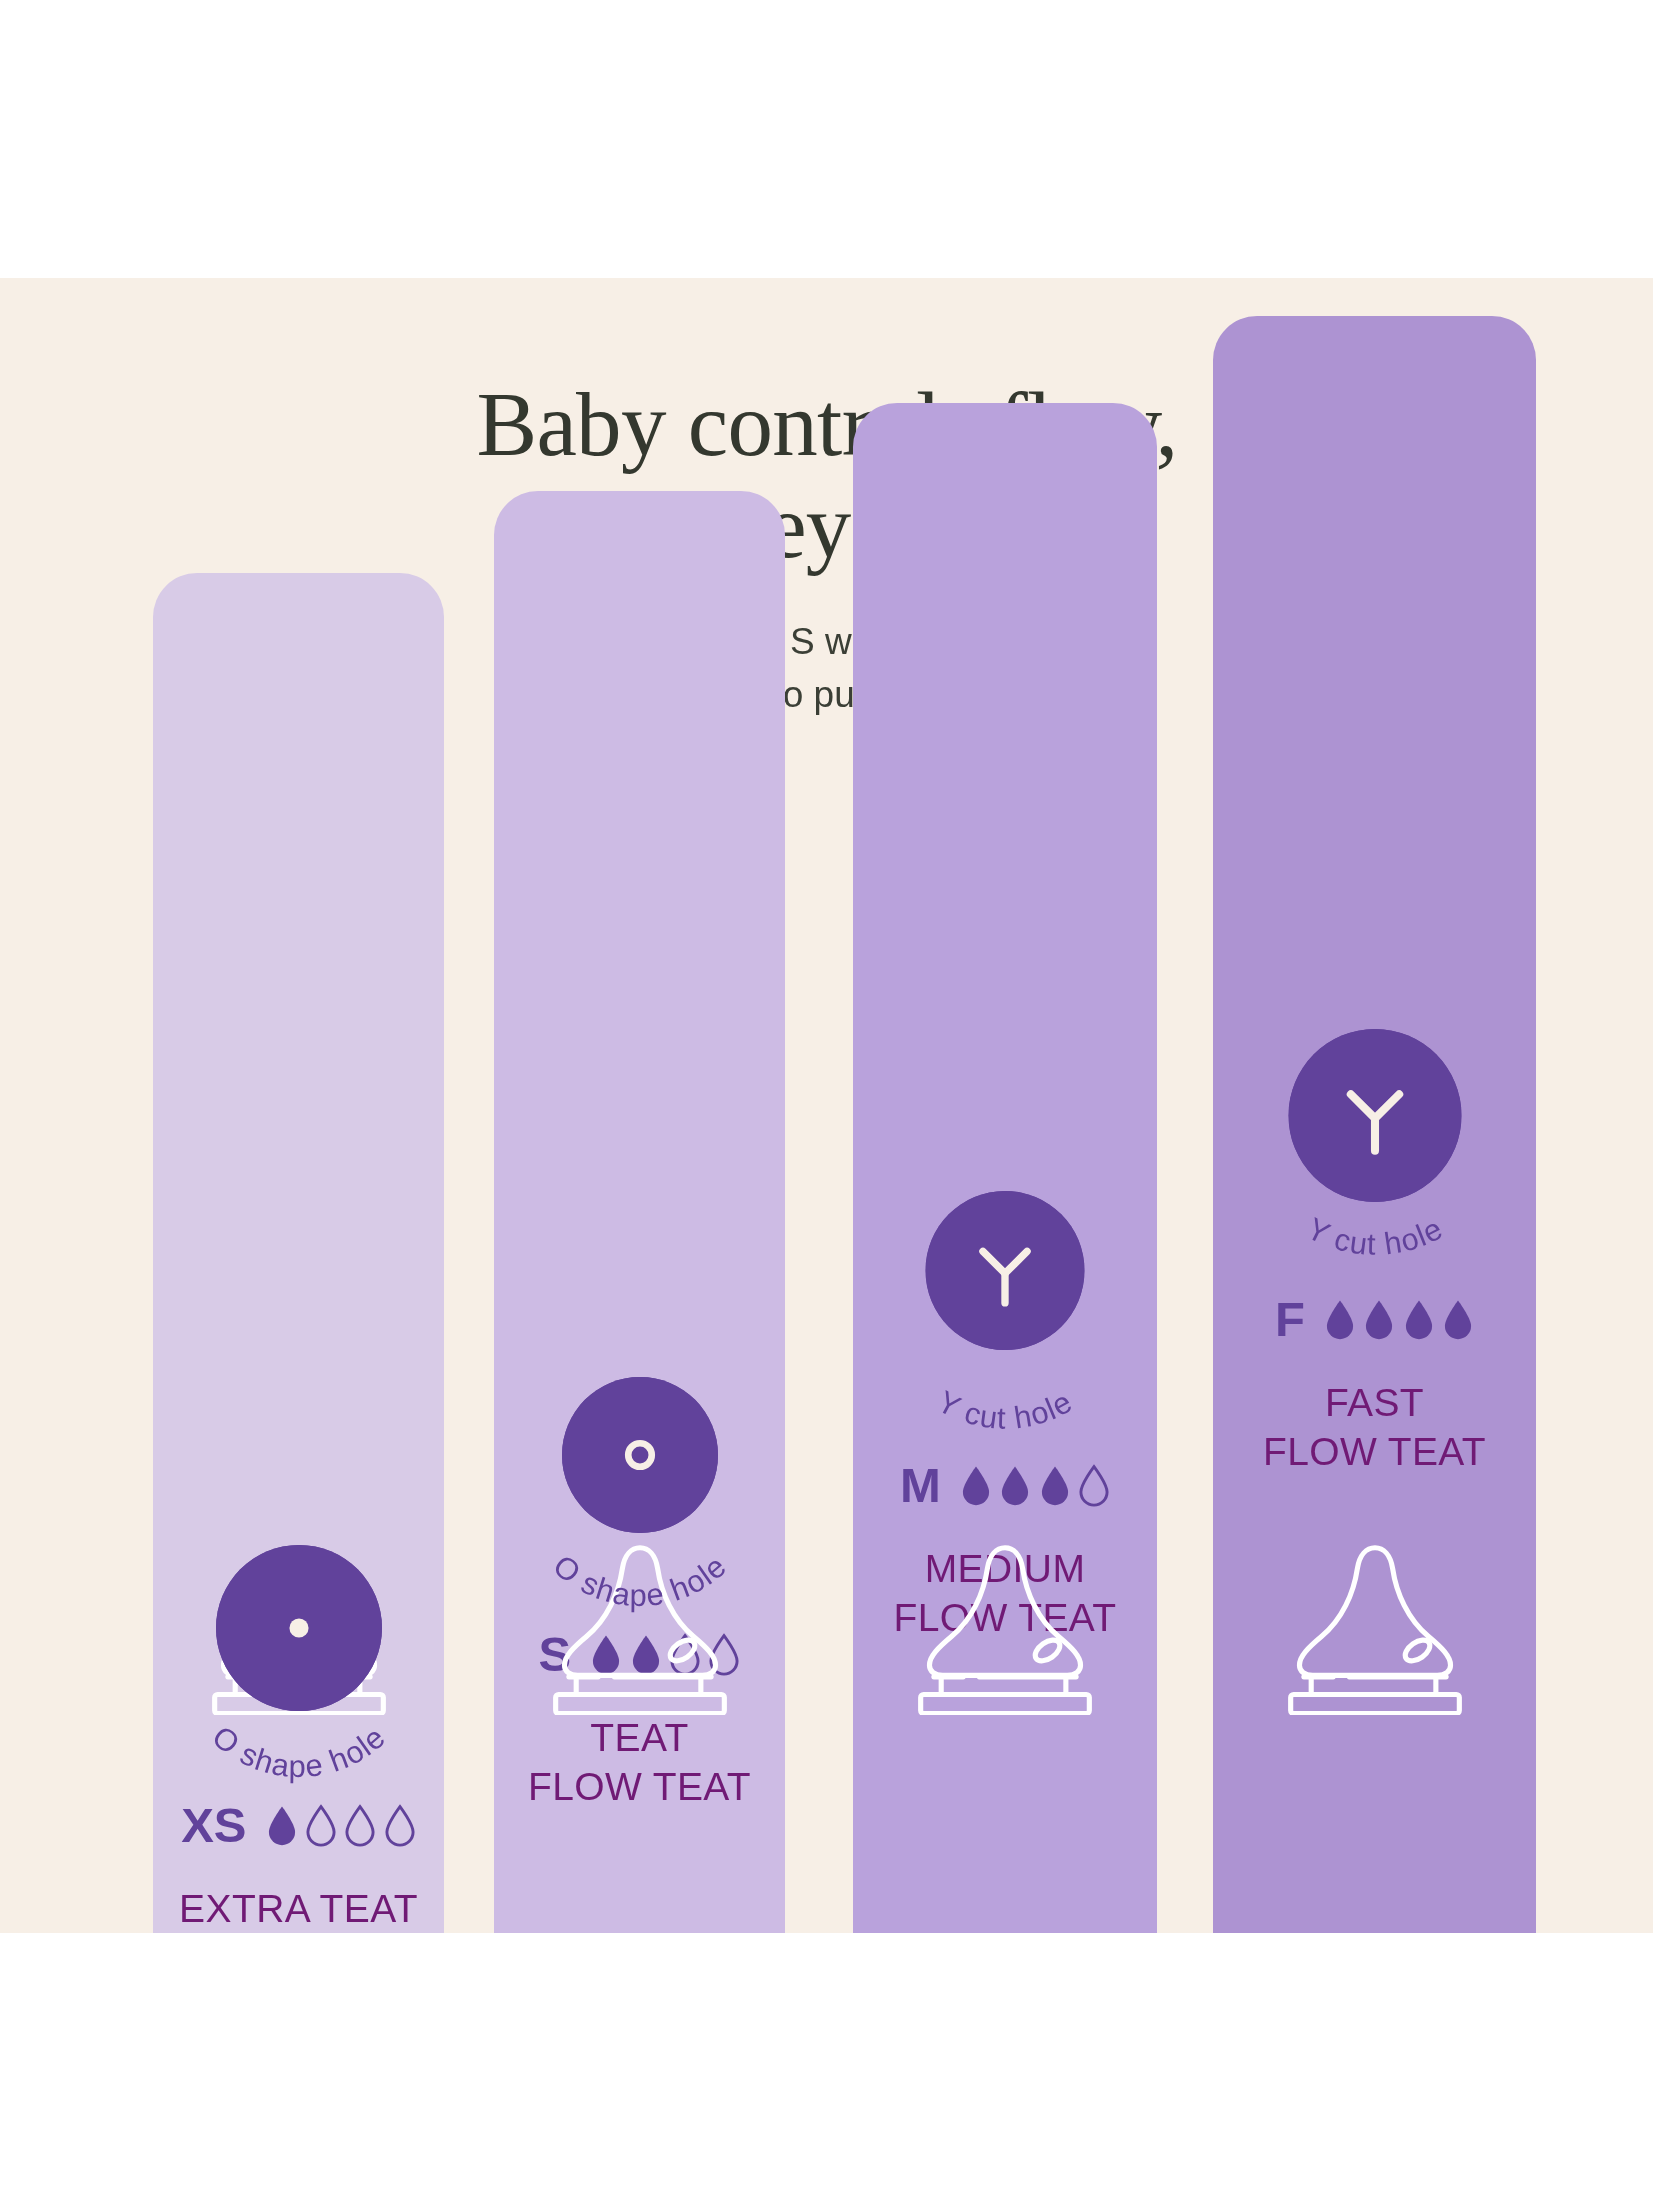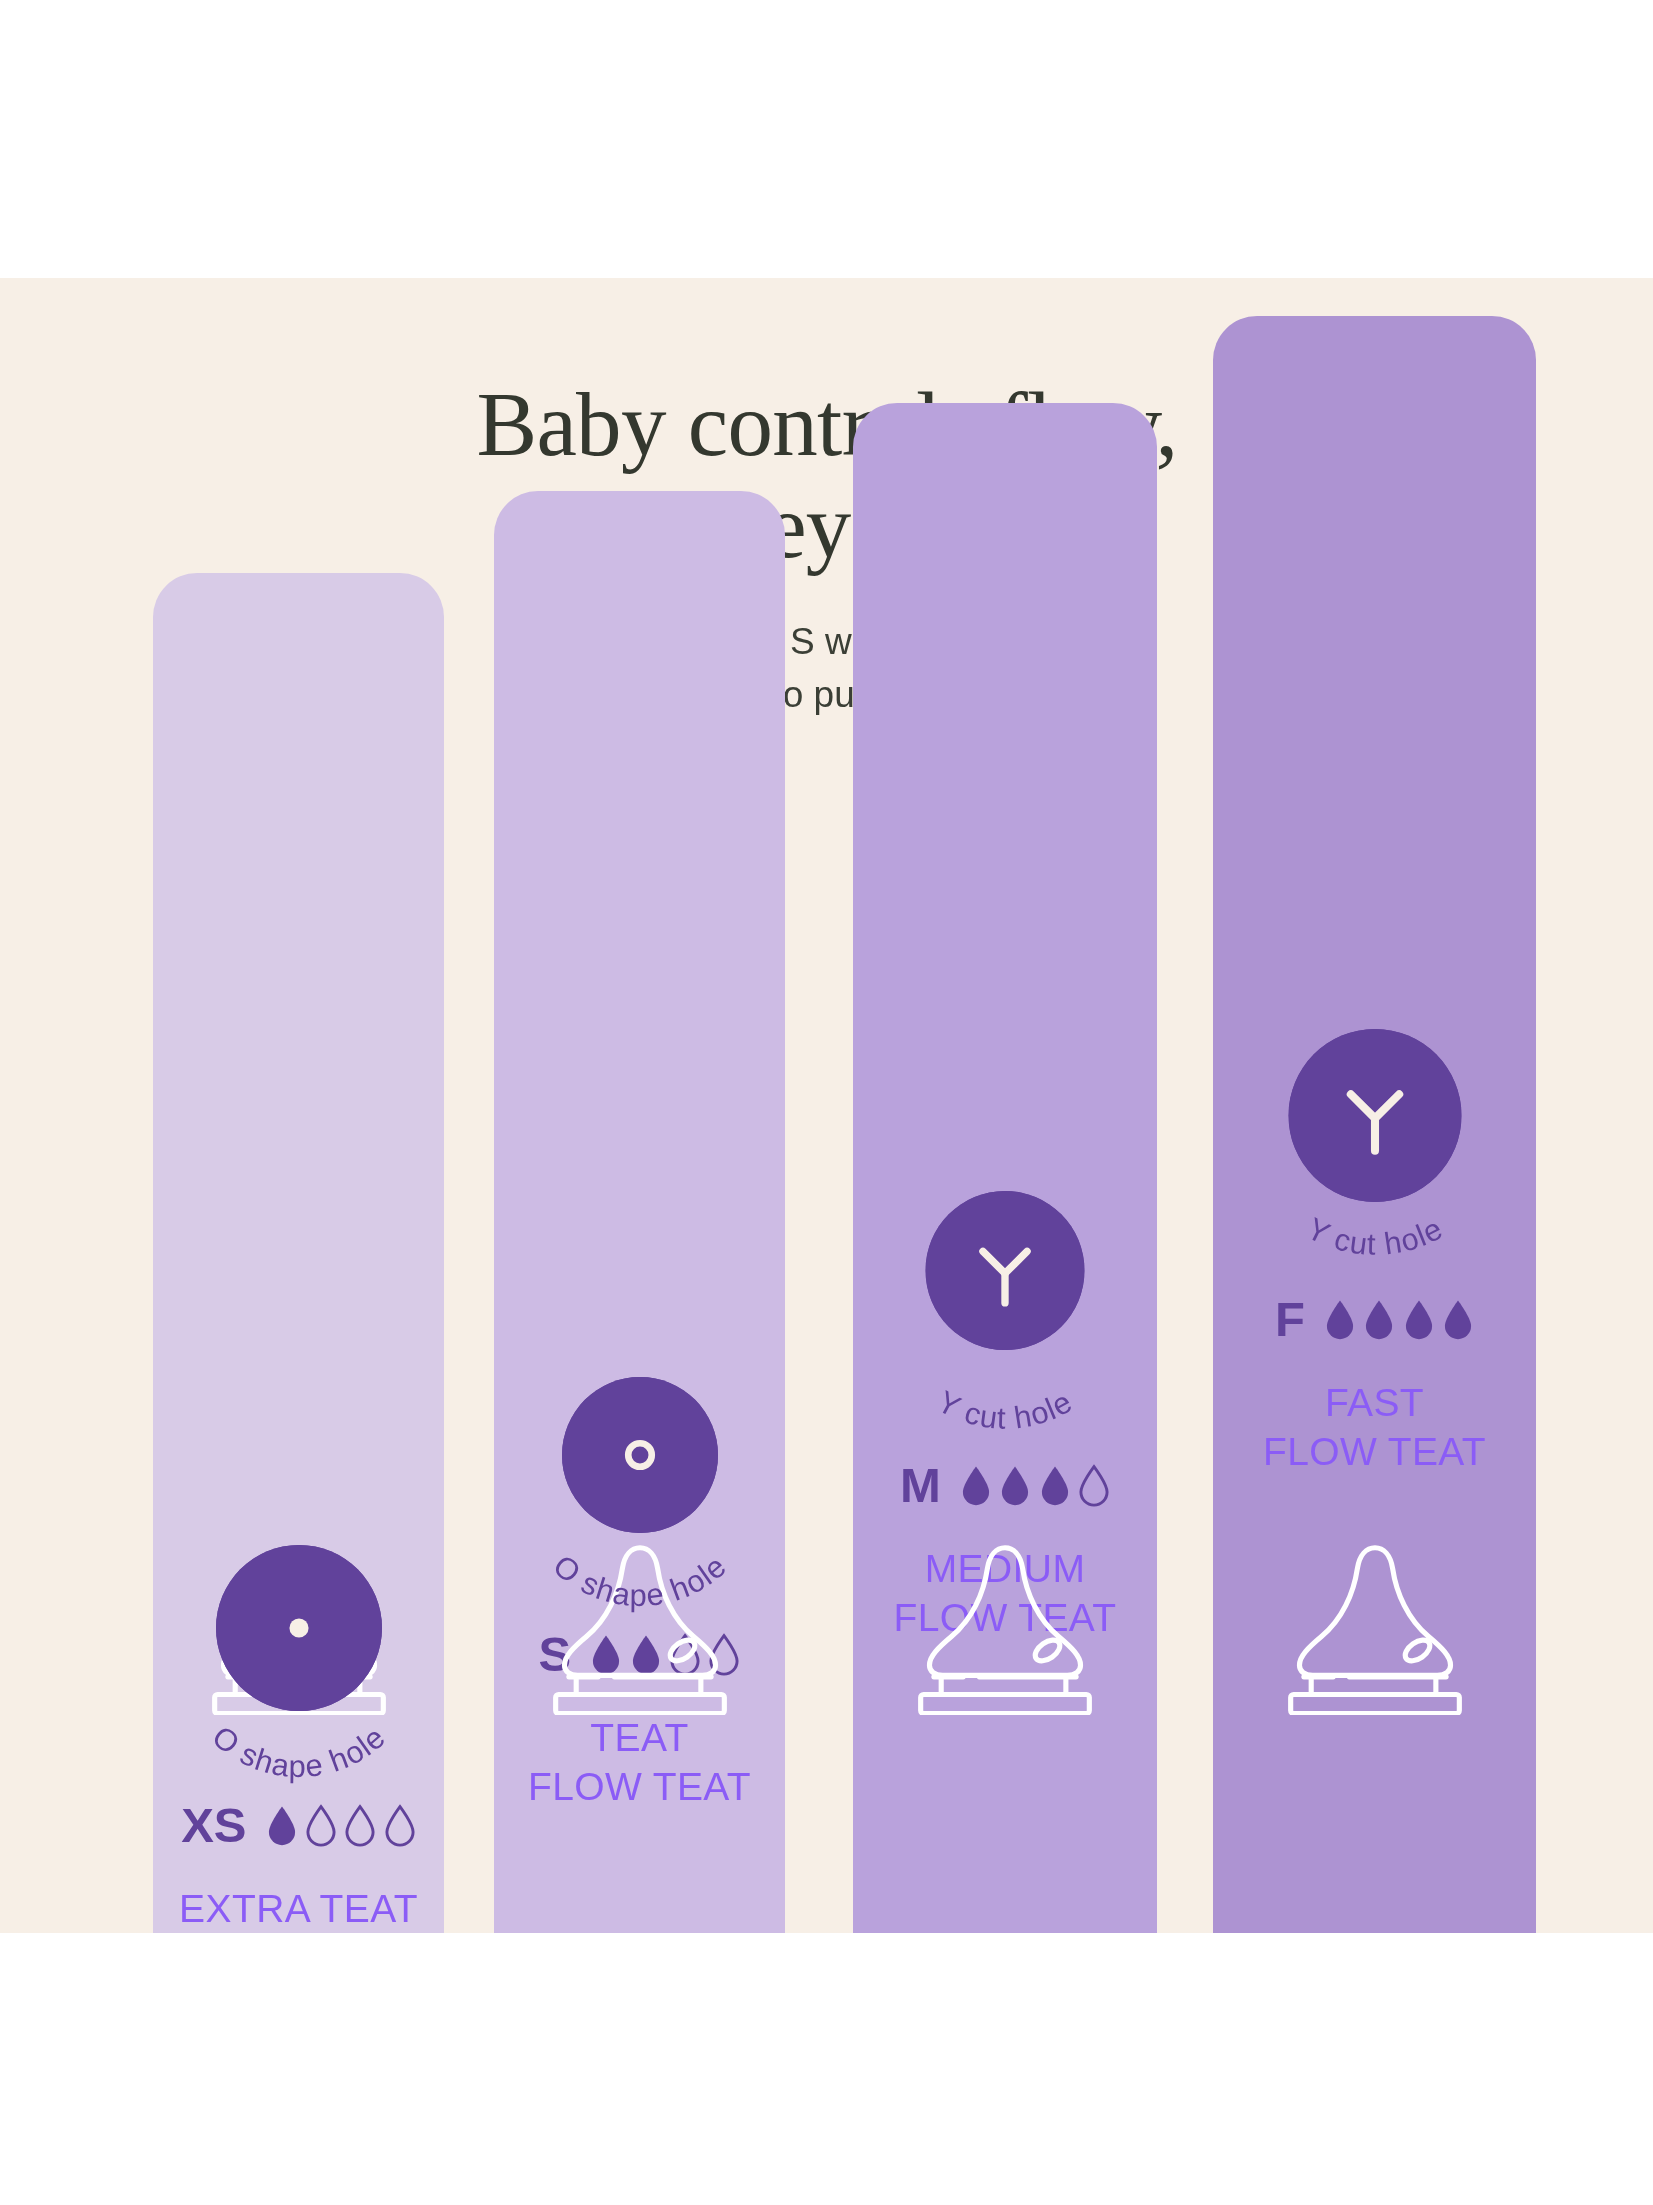--- a/index.html
+++ b/index.html
@@ -136,21 +136,21 @@
   .drops {
     display: flex;
     align-items: center;
     gap: 7.4px;
   }
   .drop { display: block; }
 
   .flowname {
     font-size: 39px;
     line-height: 1.26;
-    color: #8b5cf6;
+    color: #701a75;
     font-weight: 300;
     letter-spacing: 0.4px;
   }
   .flowname span { display: block; }
 
   
   .teat {
     position: absolute;
     left: 50%;
     transform: translateX(-50%);

